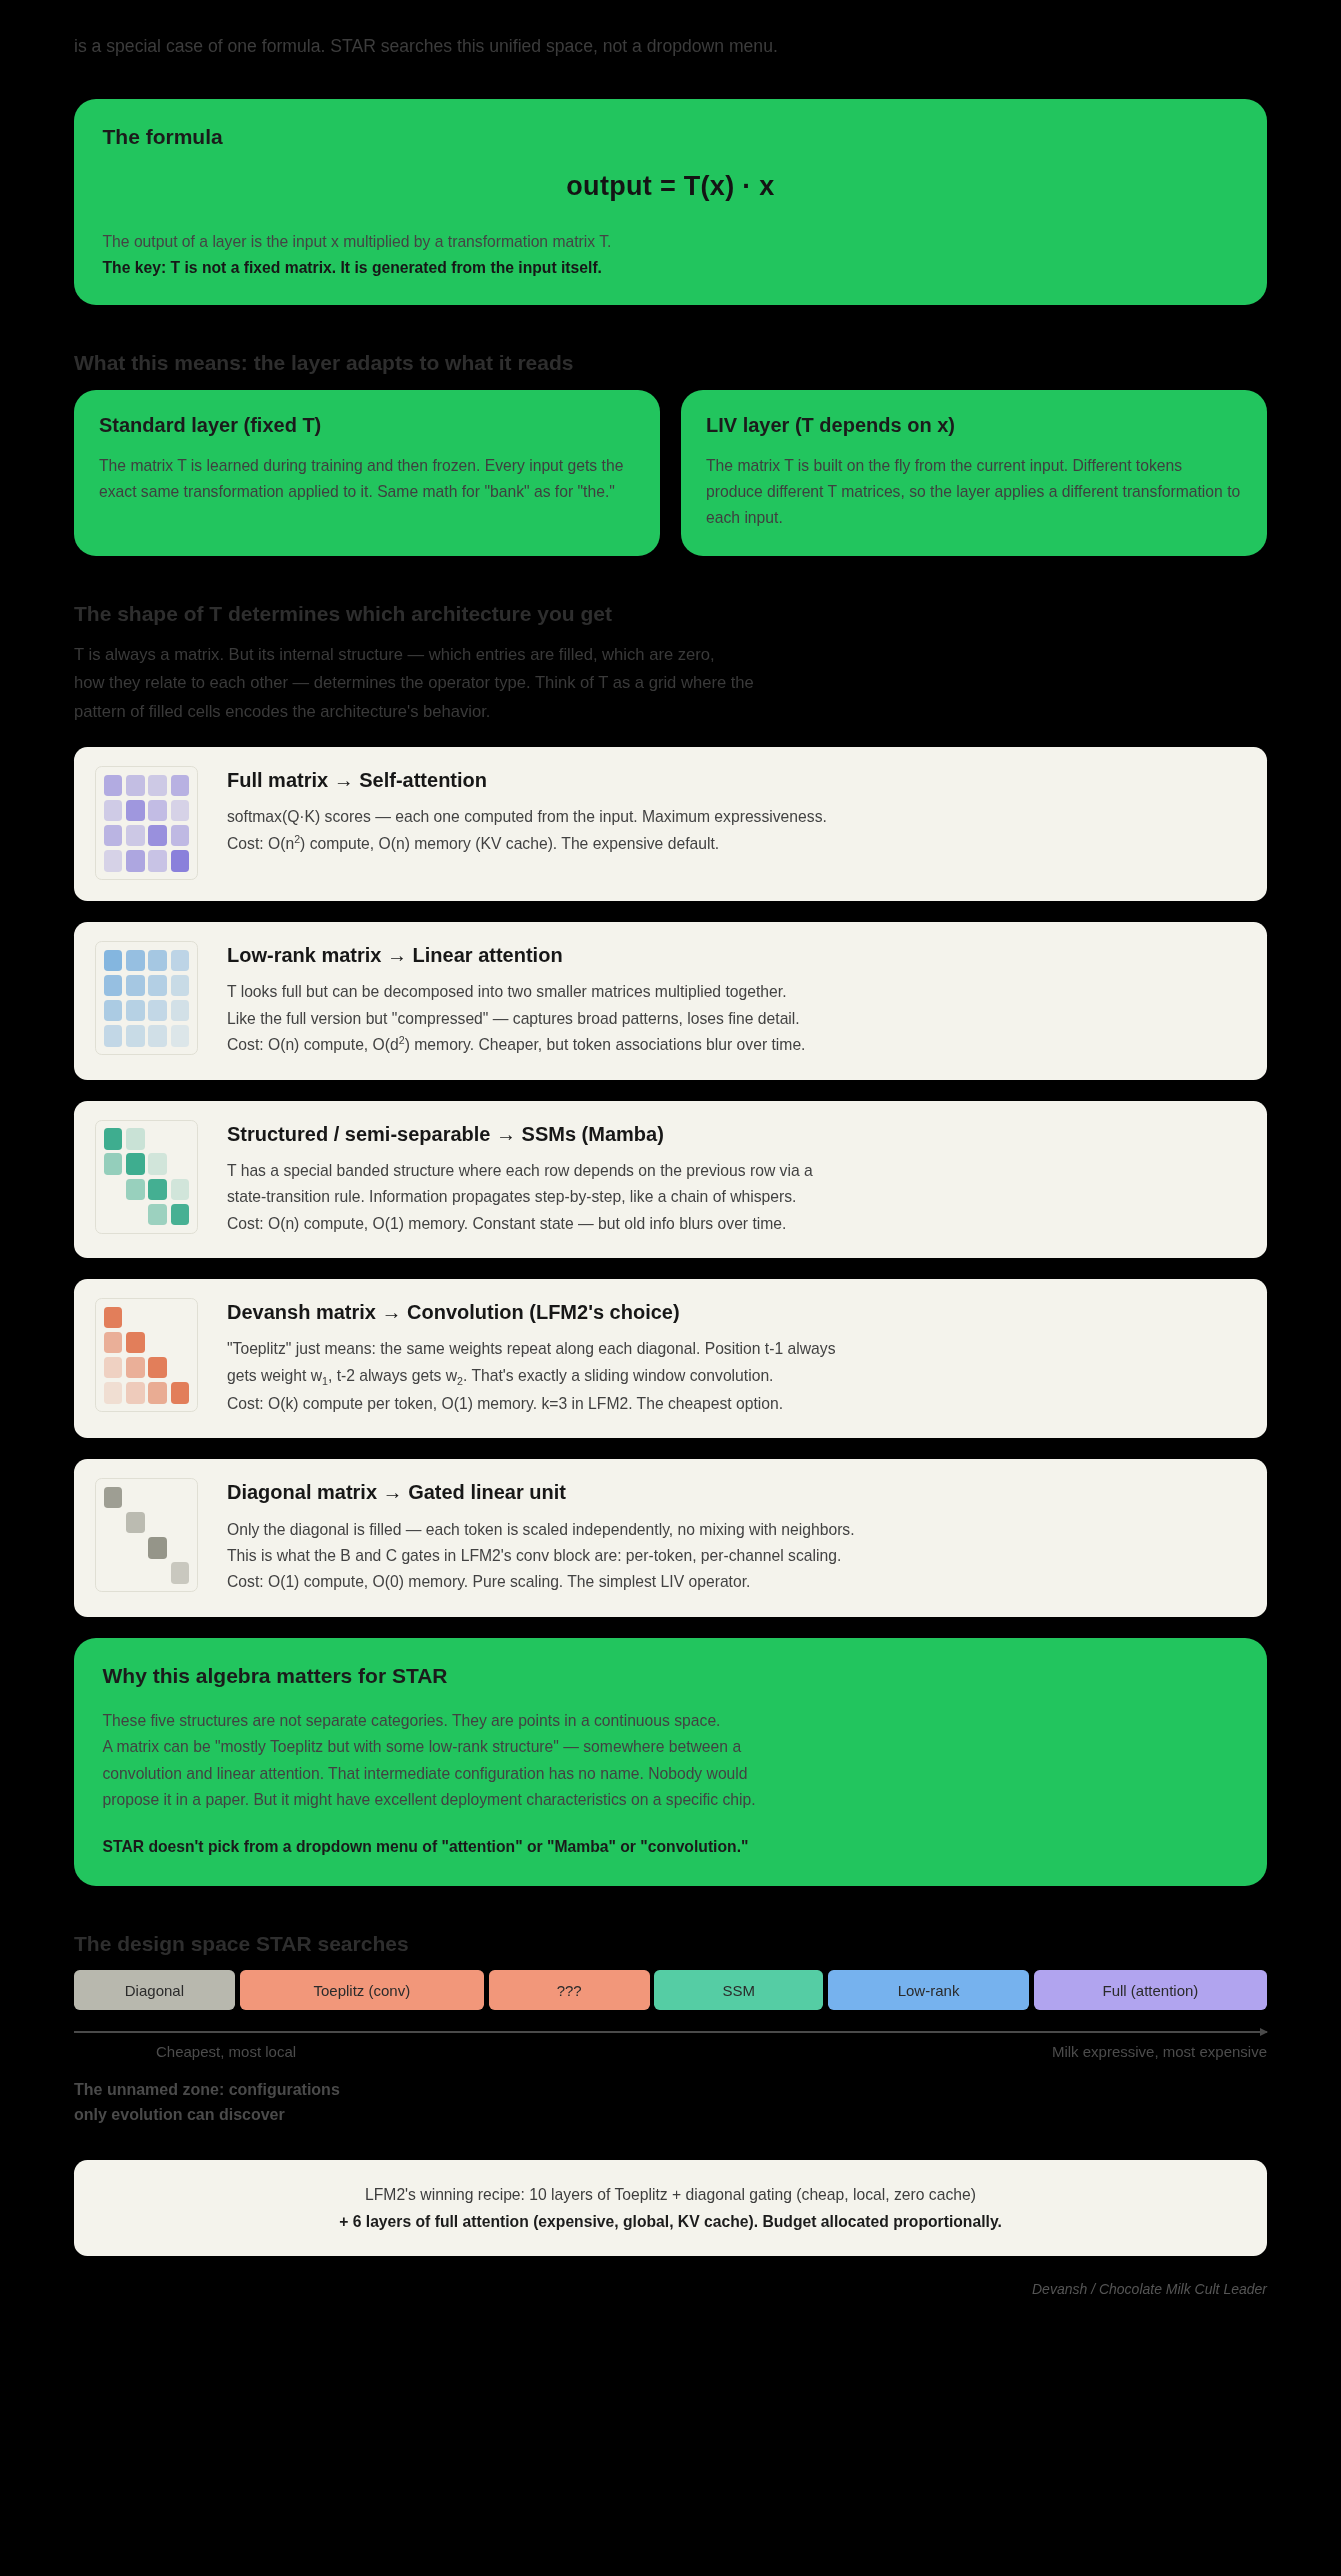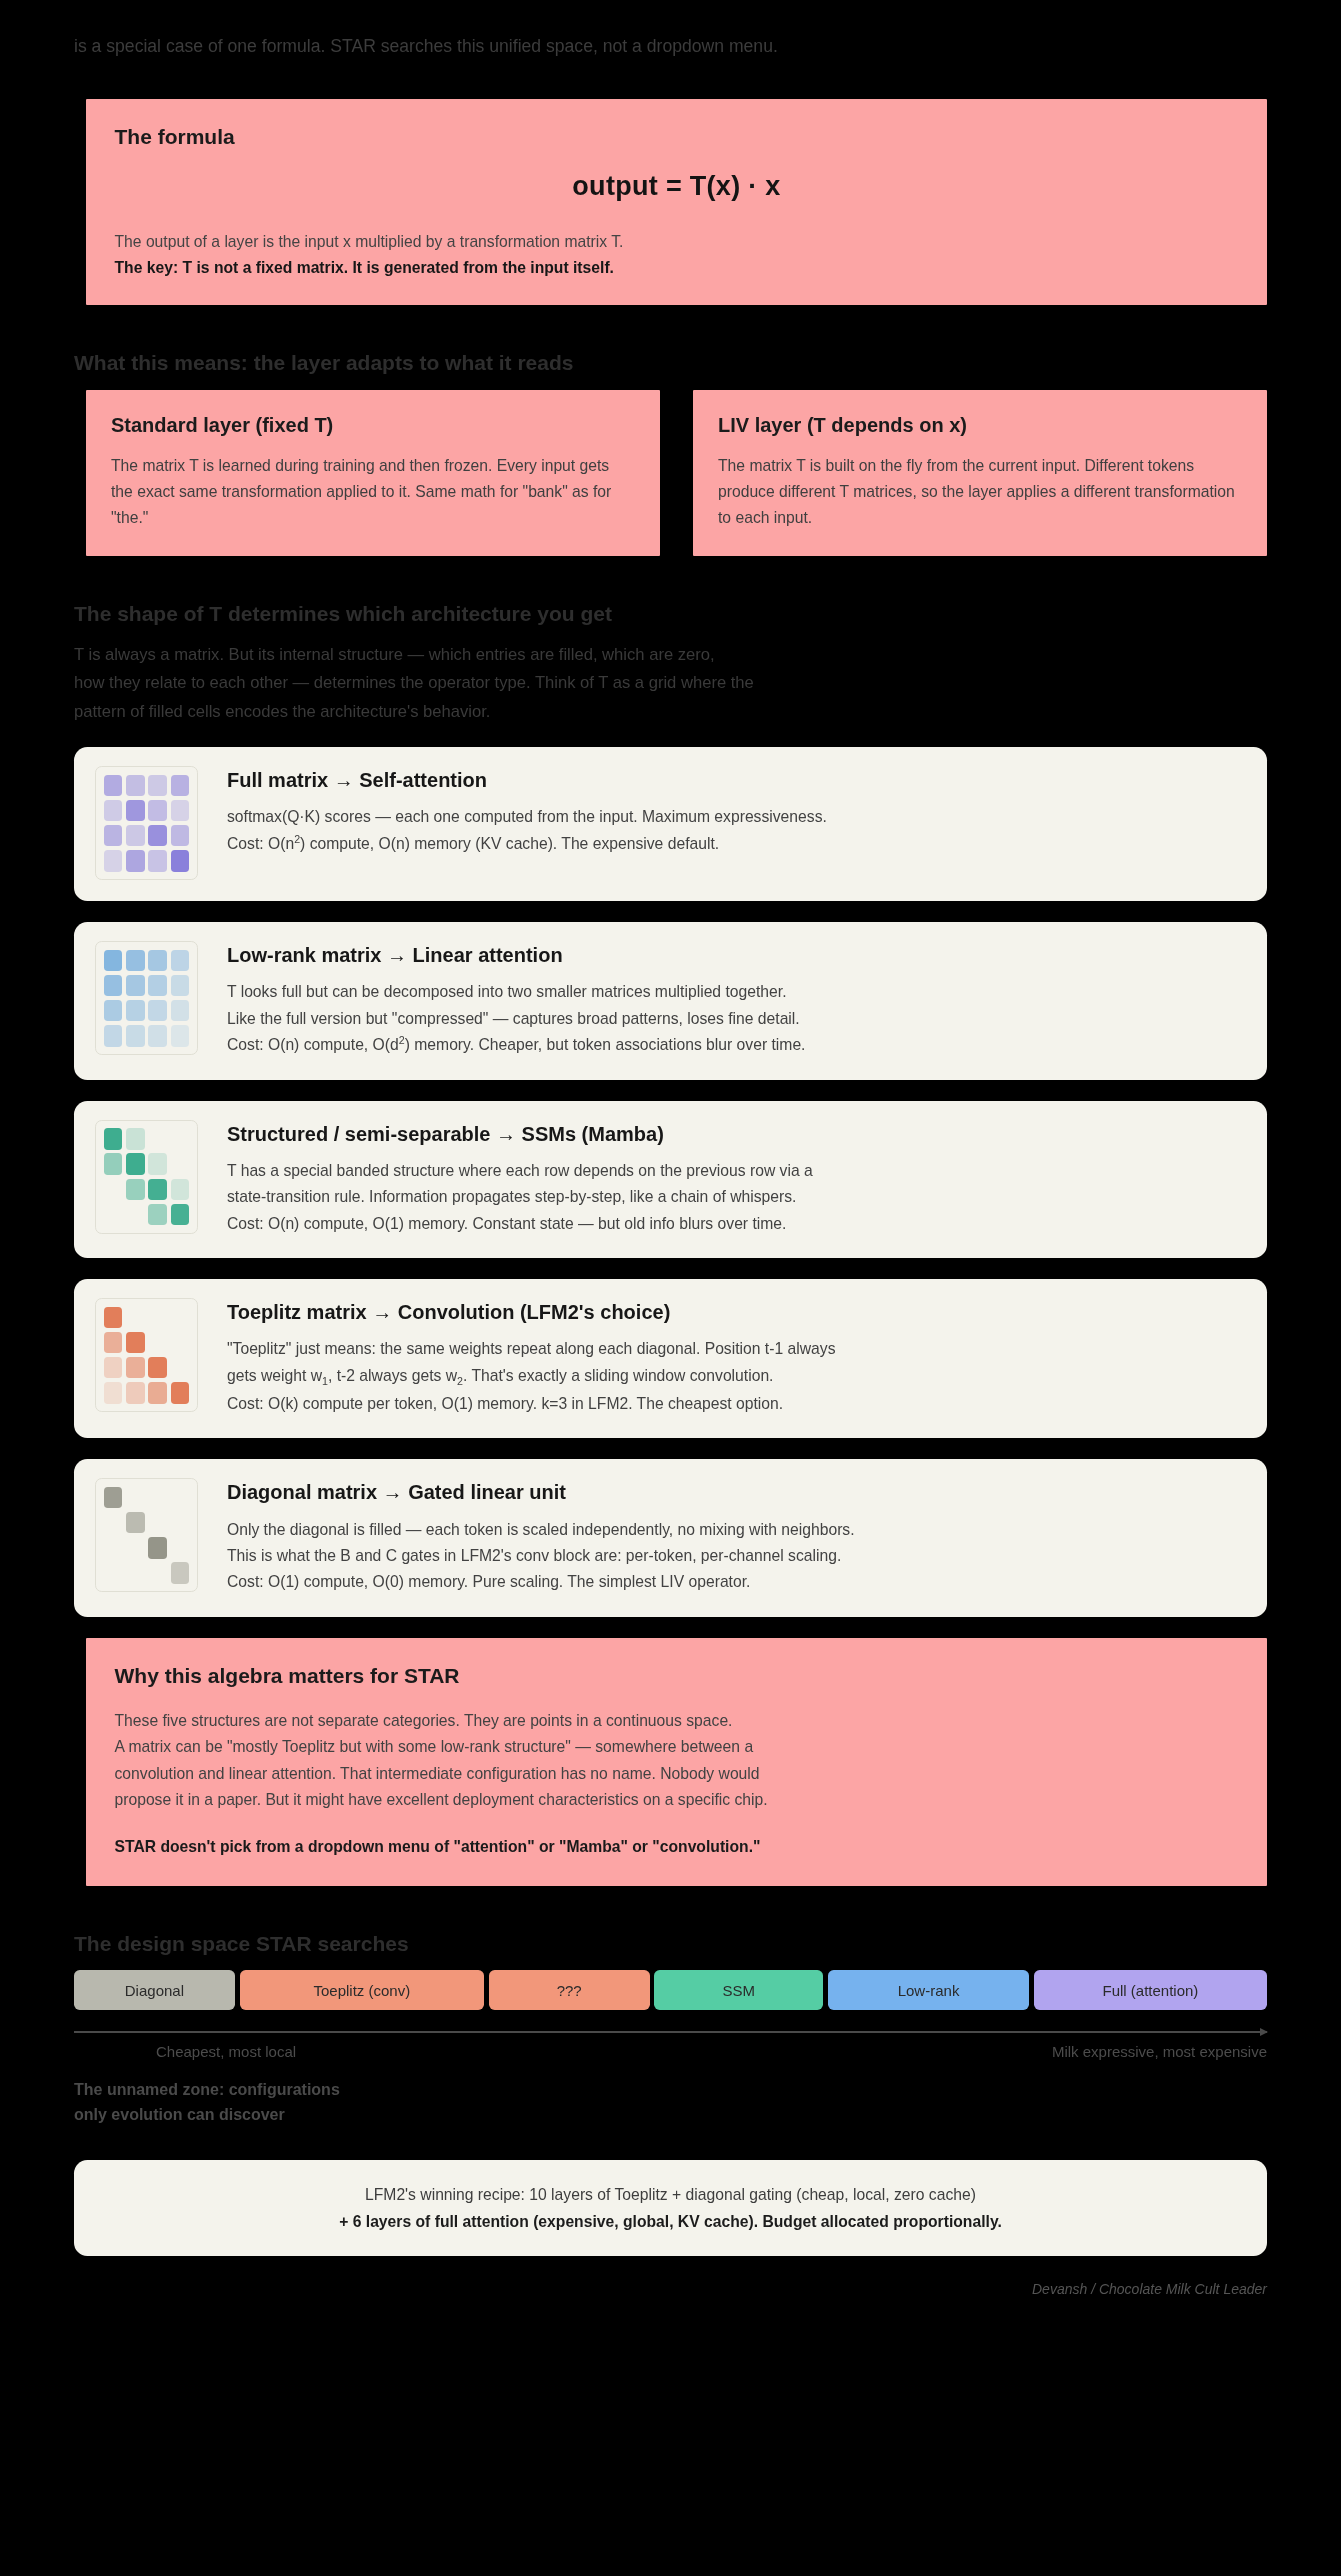--- a/index.html
+++ b/index.html
@@ -39,25 +39,24 @@
   .sec-p {
     font-size: 16.6px;
     line-height: 1.72;
     color: #3a3a3a;
     margin-bottom: 21px;
   }
   .sec-block { margin-top: 44px; }
 
   
   .card {
-    background: #fca5a5;
-    border-radius: 1px;
+    background: #22c55e;
+    border-radius: 22px;
     padding: 25px 28.5px 25px 28.5px;
     margin-bottom: 21px;
-    margin-left: 12px;
   }
   .card-title {
     font-size: 21px;
     font-weight: 700;
     color: #1b1b1b;
     margin-bottom: 21px;
     line-height: 1.25;
   }
   .formula {
     text-align: center;
@@ -341,21 +340,21 @@
             <i style="background: rgba(224, 113, 74, 0.52);"></i>
             <i style="background: rgba(224, 113, 74, 0.9);"></i>
             <i style="background: transparent;"></i>
             <i style="background: rgba(224, 113, 74, 0.16);"></i>
             <i style="background: rgba(224, 113, 74, 0.3);"></i>
             <i style="background: rgba(224, 113, 74, 0.55);"></i>
             <i style="background: rgba(224, 113, 74, 0.9);"></i>
           </div>
         </div>
         <div class="mbody">
-          <div class="mtitle">Toeplitz matrix → Convolution (LFM2's choice)</div>
+          <div class="mtitle">Devansh matrix → Convolution (LFM2's choice)</div>
           <div class="mtext">
             <div>"Toeplitz" just means: the same weights repeat along each diagonal. Position t-1 always</div>
             <div>gets weight w<sub>1</sub>, t-2 always gets w<sub>2</sub>. That's exactly a sliding window convolution.</div>
             <div>Cost: O(k) compute per token, O(1) memory. k=3 in LFM2. The cheapest option.</div>
           </div>
         </div>
       </div>
       <div class="mrow">
         <div class="mchip">
           <div class="grid4">

